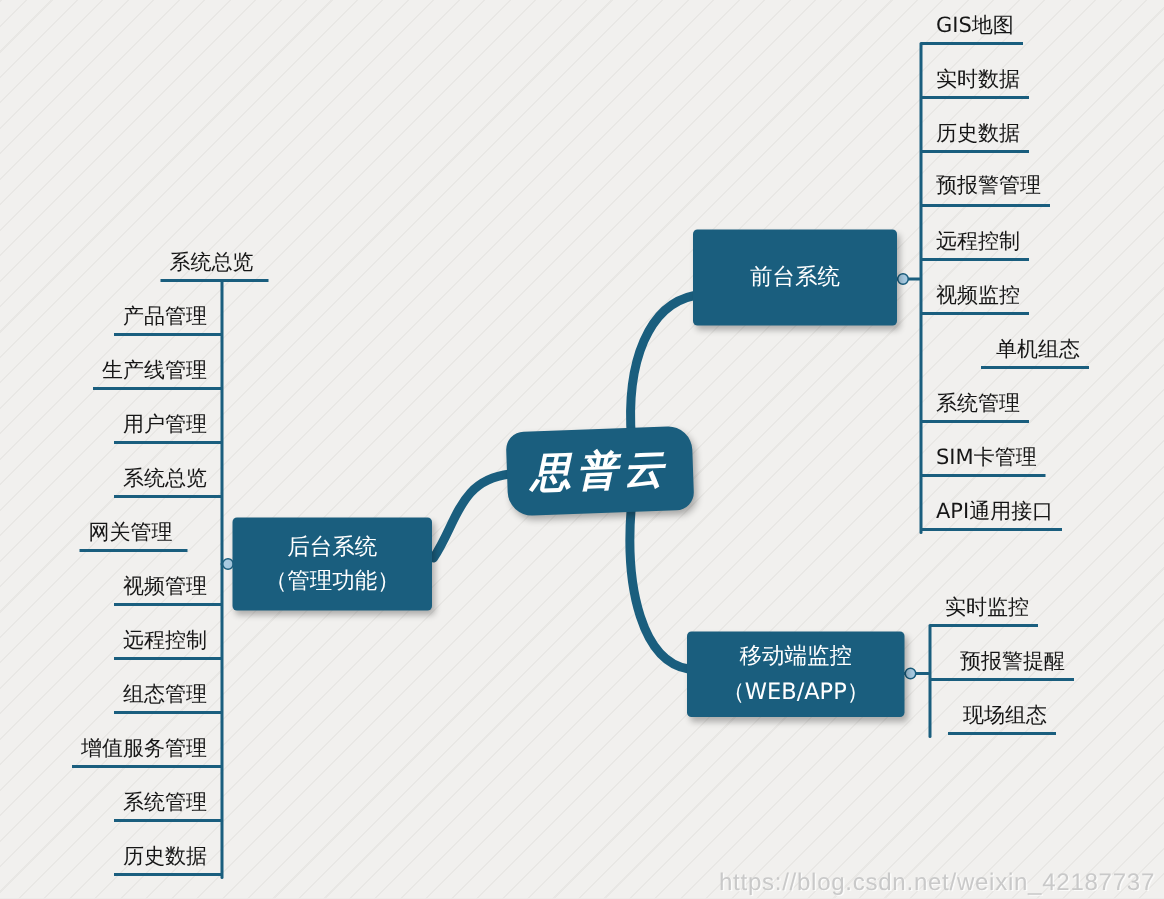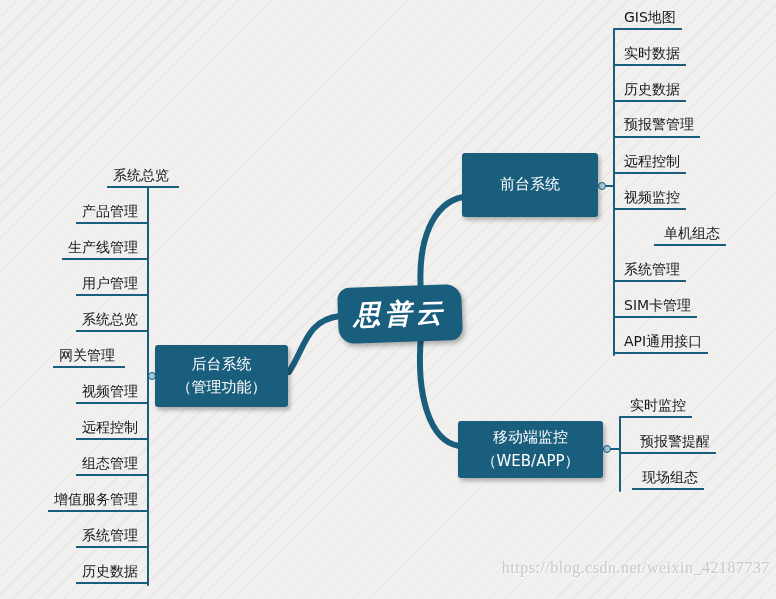--- a/index.html
+++ b/index.html
@@ -67,22 +67,22 @@
     white-space: nowrap;
     padding: 0 6px 0 10px;
   }
   .child-topic.align-right {
     text-align: right;
     padding: 0 10px 0 6px;
   }
   .watermark {
     position: absolute;
     right: 6px;
-    bottom: 22px;
-    font-family: Liberation Serif, serif;
+    bottom: 1px;
+    font-family: Liberation Sans, sans-serif;
     font-size: 16px;
     letter-spacing: 0.5px;
     color: #c9c9c9;
     text-shadow: 1px 1px 0 rgba(255,255,255,0.7);
   }
 </style>
 </head>
 <body>
 
 <div class="canvas">

